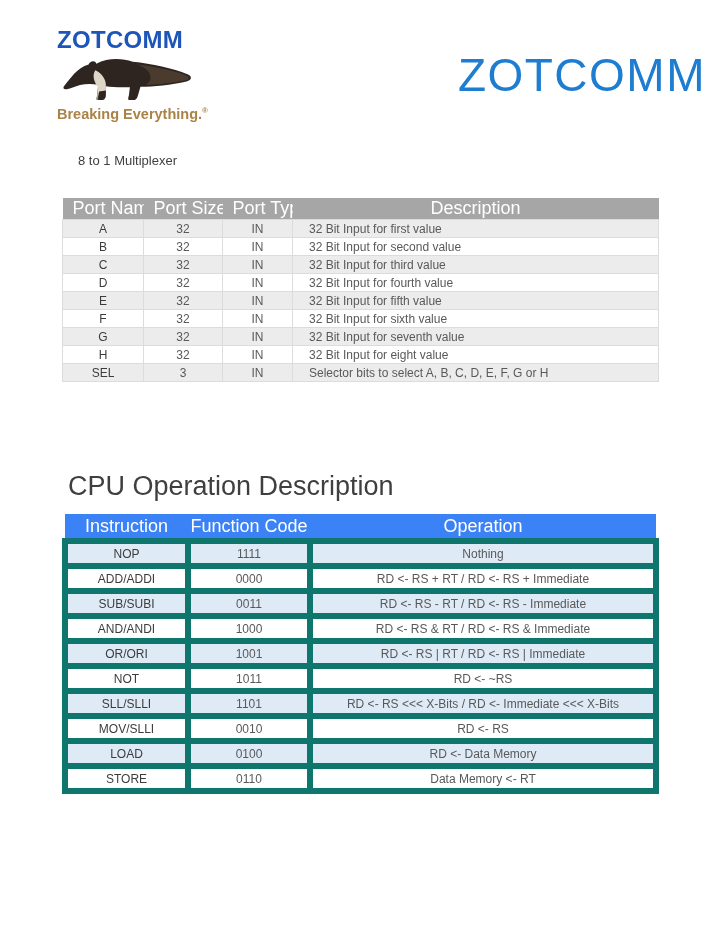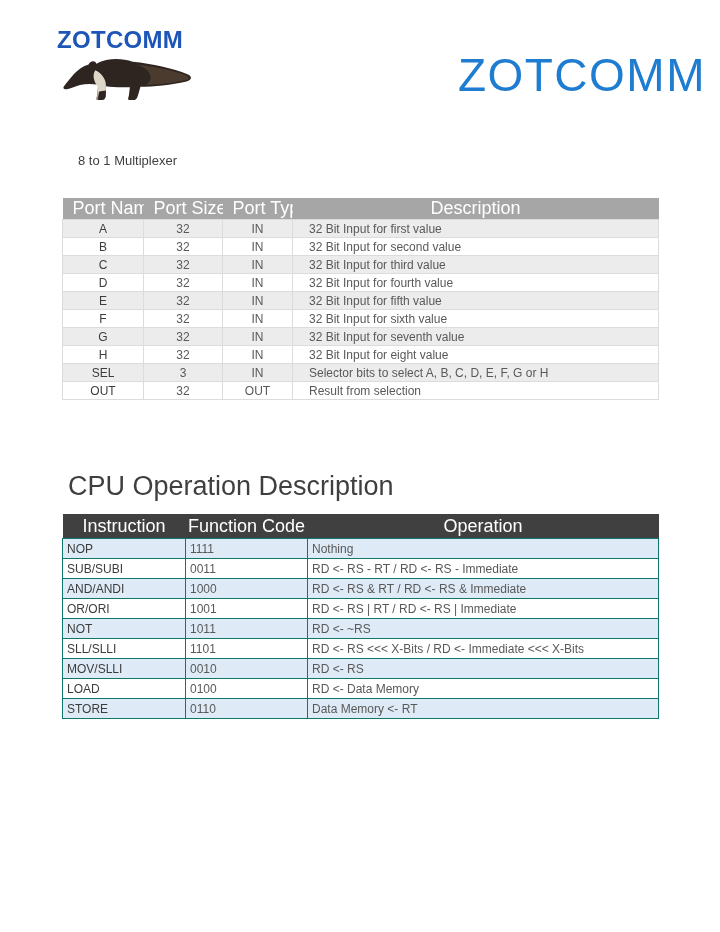--- a/index.html
+++ b/index.html
@@ -35,40 +35,41 @@
   .tbl-gray th:nth-child(1){width:71px;}
   .tbl-gray th:nth-child(2){width:69px;}
   .tbl-gray th:nth-child(3){width:60px;}
   .tbl-gray th:nth-child(4){text-align:center;padding:0;}
   .tbl-gray td{border:1px solid #dcdcdc;height:17px;padding:0 4px;text-align:center;}
   .tbl-gray td:nth-child(4){text-align:left;padding-left:16px;}
   .tbl-gray td:nth-child(1){color:#3c3c3c;}
   .tbl-gray tbody tr:nth-child(odd) td{background:#ececec;}
   
   .tbl-blue{top:514px;}
-  .tbl-blue th{background:#404040;height:22px;text-align:center;border:none;}
+  .tbl-blue th{background:#3b82f6;height:22px;text-align:center;border:none;}
   .tbl-blue th:nth-child(1){width:121px;}
   .tbl-blue th:nth-child(2){width:120px;margin-top:21px;}
-  .tbl-blue td{border:1px solid #0f766e;height:19px;padding:0 4px;text-align:left;}
+  .tbl-blue td{border:6px solid #0f766e;height:19px;padding:0 4px;text-align:center;}
   .tbl-blue td:nth-child(1){color:#3c3c3c;}
   .tbl-blue tbody tr:nth-child(odd) td{background:#deeaf6;}
 </style>
 </head>
 <body>
 
 <div class="page">
 
   <div class="logo">
     <div class="logo-word">ZOTCOMM</div>
     <svg class="anteater" viewBox="0 0 136 50" xmlns="http://www.w3.org/2000/svg">
       <path fill="#2e2520" d="M2,33 C8,26 16,13 28,10 C29,6 35,5 36,9 C48,3 62,3 74,7 C94,9 116,14 131,20 C136,22 136,26 130,27.5 C114,31 96,33 82,33 L80,40 C79,44 78,46 76,47 L70,47 C69,47 69,45 70,42 L71,33.5 C62,34 52,33.5 46,32.5 L46,40 C46,44 45,46 43,47 L37,47 C36,47 36,45 37,42 L38,31 C28,29 18,30.5 10,34.5 C6,36.5 0.5,36 2,33 Z"></path>
       <path fill="#ded7c8" d="M35,16 C42,19 46,26 46,31 L46,40 C46,44 44,47 42,47 L37.5,47 C36.8,45 37.2,40 38,34 C33.5,28 31.5,21 35,16 Z"></path>
       <path fill="#2e2520" d="M39,38 L46,37 L46,41 C46,44.5 44.5,46.5 42.5,47 L38,47 C37.5,45.5 38,42 39,38 Z"></path>
       <path fill="#4a3b2e" d="M78,10 C96,12 116,16 129,21 C133,22.7 133.5,25 130,26 C118,28.8 102,30.8 88,31 C96,26 94,15 78,10 Z"></path>
     </svg>
+    <div class="logo-tagline"><span>Breaking Everything.</span><sup>®</sup></div>
   </div>
 
   <div class="wordmark">ZOTCOMM</div>
 
   <h2 class="sec-title t1">8 to 1 Multiplexer</h2>
   <table class="tbl tbl-gray">
       <thead>
         <tr>
           <th>Port Name</th>
           <th>Port Size</th>
@@ -124,45 +125,44 @@
           <td>32</td>
           <td>IN</td>
           <td>32 Bit Input for eight value</td>
         </tr>
         <tr>
           <td>SEL</td>
           <td>3</td>
           <td>IN</td>
           <td>Selector bits to select A, B, C, D, E, F, G or H</td>
         </tr>
-        <tr>
-          <td>OUT</td>
-          <td>32</td>
-          <td>OUT</td>
-          <td>Result from selection</td>
-        </tr>
       </tbody>
     </table>
 
   <h2 class="sec-title t2">CPU Operation Description</h2>
   <table class="tbl tbl-blue">
       <thead>
         <tr>
           <th>Instruction</th>
           <th>Function Code</th>
           <th>Operation</th>
         </tr>
       </thead>
       <tbody>
         <tr>
           <td>NOP</td>
           <td>1111</td>
           <td>Nothing</td>
         </tr>
         <tr>
+          <td>ADD/ADDI</td>
+          <td>0000</td>
+          <td>RD &lt;- RS + RT / RD &lt;- RS + Immediate</td>
+        </tr>
+        <tr>
           <td>SUB/SUBI</td>
           <td>0011</td>
           <td>RD &lt;- RS - RT / RD &lt;- RS - Immediate</td>
         </tr>
         <tr>
           <td>AND/ANDI</td>
           <td>1000</td>
           <td>RD &lt;- RS &amp; RT / RD &lt;- RS &amp; Immediate</td>
         </tr>
         <tr>

